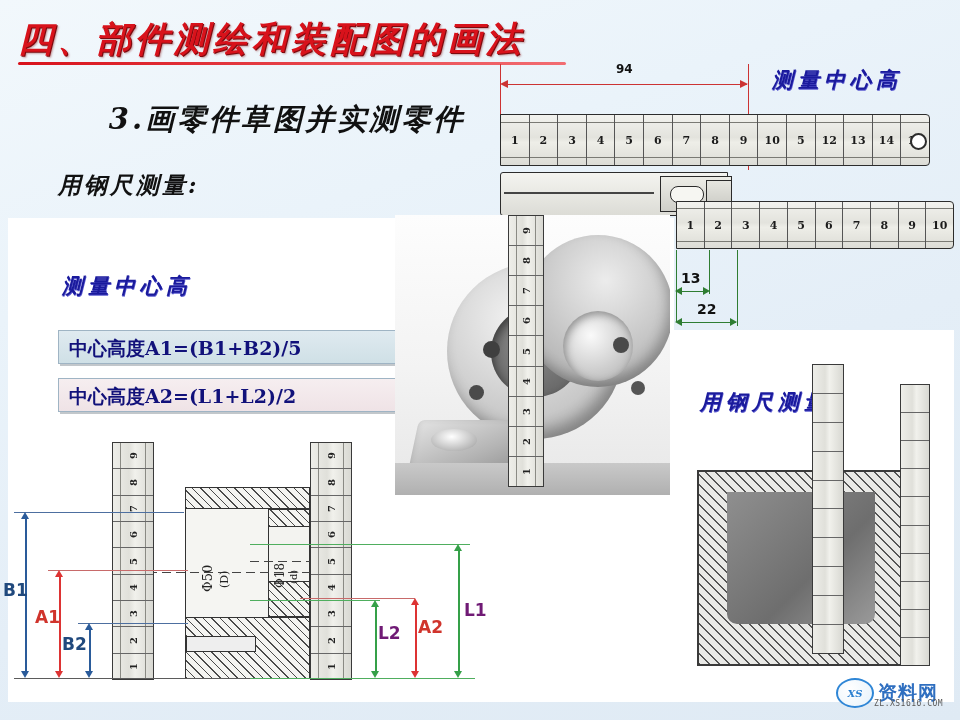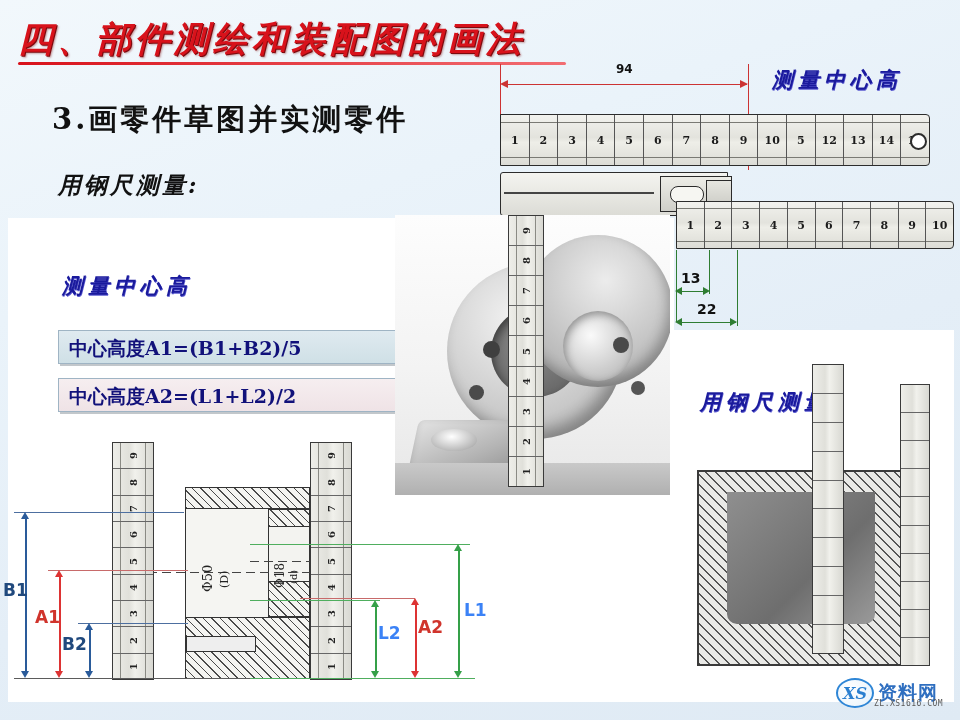--- a/index.html
+++ b/index.html
@@ -18,22 +18,22 @@
     font-size:35px;font-weight:bold;font-style:italic;
     color:#d8121b;letter-spacing:4px;
     text-shadow:1px 1px 0 #7d0a0e,2px 2px 2px rgba(120,0,0,.35);
     white-space:nowrap;
   }
   #title-underline{left:18px;top:62px;width:548px;height:3px;
     background:linear-gradient(90deg,#d8121b,#f26d72);border-radius:2px;}
   #subtitle-1{
     left:52px;top:100px;width:470px;
     font-family:"DejaVu Serif","Liberation Serif",serif;
-    font-size:29px;font-weight:bold;color:#111;
-    letter-spacing:3px;white-space:nowrap;
+    font-size:29px;font-weight:bold;font-style:italic;color:#111;
+    letter-spacing:3px;white-space:nowrap;text-align:center;
   }
   #subtitle-2{
     left:58px;top:170px;
     font-family:"DejaVu Serif","Liberation Serif",serif;
     font-size:23px;font-weight:bold;font-style:italic;color:#111;
     letter-spacing:3px;white-space:nowrap;
   }
 
   
   #white-panel{left:8px;top:218px;width:666px;height:484px;background:#fff;}
@@ -110,21 +110,21 @@
   }
 
   
   .vdim-label{
     position:absolute;font-family:"DejaVu Sans","Liberation Sans",sans-serif;
     font-size:17px;font-weight:bold;white-space:nowrap;
   }
   .vdim-line{position:absolute;width:1.5px;}
   .v-blue{background:#2a5b9a;} .t-blue{color:#20497d;}
   .v-red{background:#d33;}    .t-red{color:#d0342c;}
-  .v-green{background:#35a048;} .t-green{color:#3b82f6;text-align:right;}
+  .v-green{background:#35a048;} .t-green{color:#701a75;text-align:right;}
   .v-arrow{position:absolute;width:0;height:0;
     border-left:4px solid transparent;border-right:4px solid transparent;}
 
   
   .rule-v{
     position:absolute;
     background:linear-gradient(90deg,#eeeee9 0%,#e0e0da 40%,#f1f1ec 55%,#d8d8d2 100%);
     border:1.4px solid #3a3a3a;box-sizing:border-box;
   }
   .rule-v .vticks{position:absolute;inset:0;display:flex;flex-direction:column-reverse;}
@@ -173,21 +173,21 @@
     border-radius:0 0 10px 10px;}
   #wall-rule-1{left:812px;top:364px;width:32px;height:290px;}
   #wall-rule-2{left:900px;top:384px;width:30px;height:282px;}
 
   
   #watermark{left:836px;top:676px;width:118px;height:34px;
     display:flex;align-items:center;gap:4px;}
   #wm-badge{width:34px;height:26px;border-radius:50%;
     border:2.5px solid #2f86d6;display:flex;align-items:center;justify-content:center;
     font-family:"DejaVu Serif","Liberation Serif",serif;
-    font-size:16px;font-weight:bold;font-style:italic;color:#2a7fd0;
+    font-size:10px;font-weight:bold;font-style:italic;color:#2a7fd0;
     background:radial-gradient(circle at 35% 35%,#fff,#e6f2fb);}
   #wm-name{font-family:"DejaVu Sans","Liberation Sans",sans-serif;
     font-size:19px;font-weight:bold;color:#2f6fc0;letter-spacing:1px;}
   #wm-url{position:absolute;left:38px;top:23px;
     font-family:"DejaVu Sans Mono","Liberation Mono",monospace;
     font-size:8px;color:#5a5a5a;letter-spacing:.5px;}
 </style>
 </head>
 <body>
 

